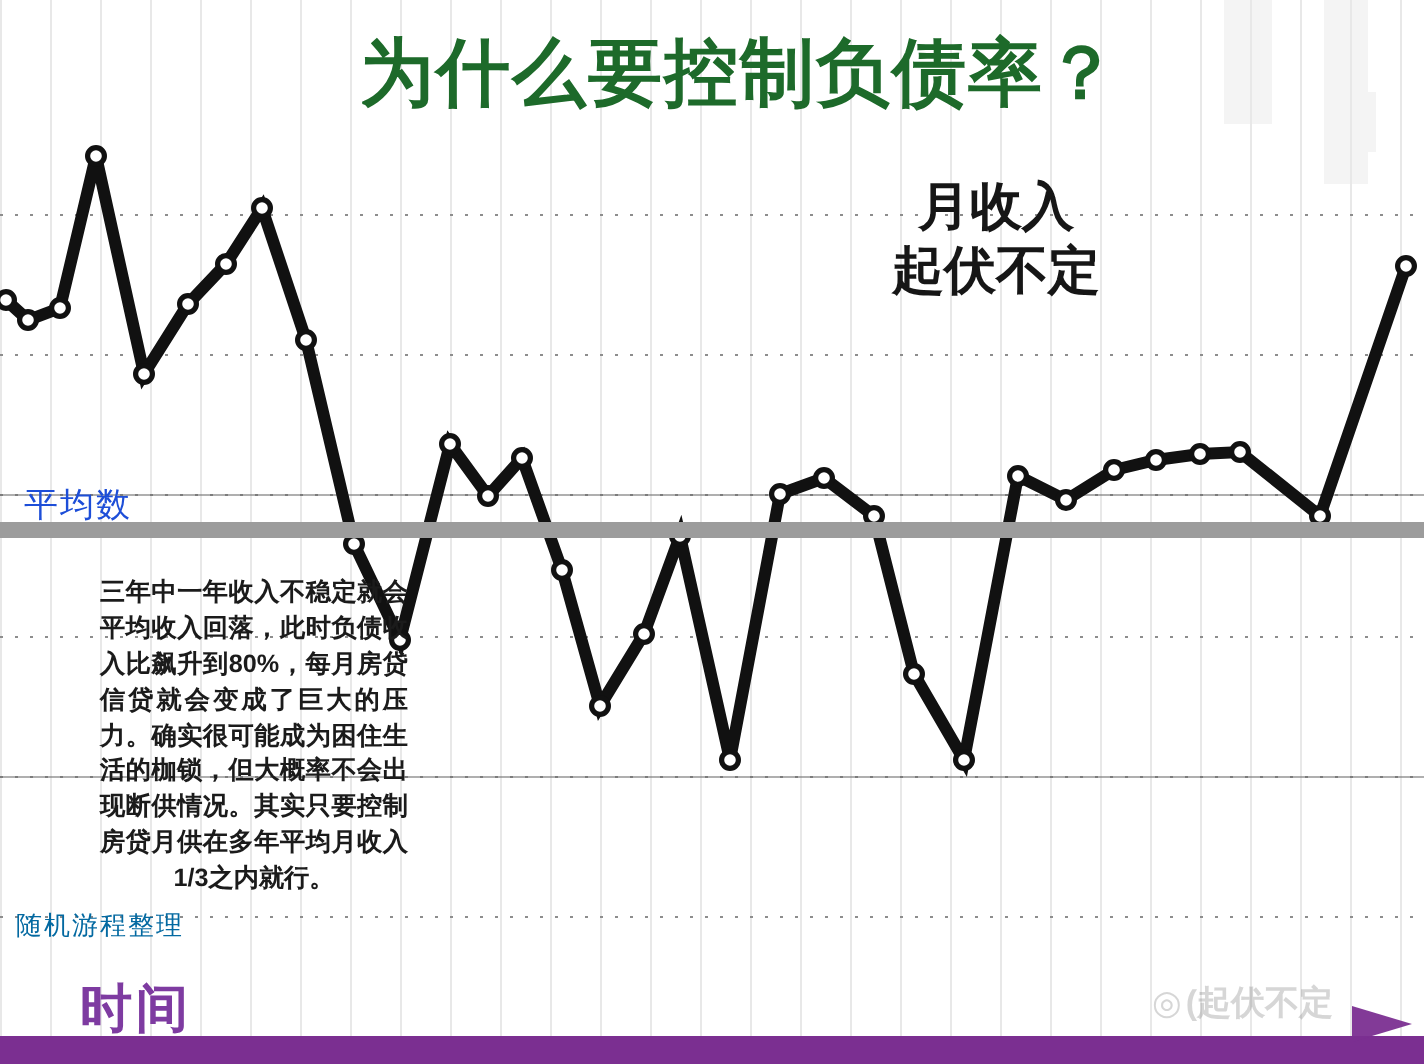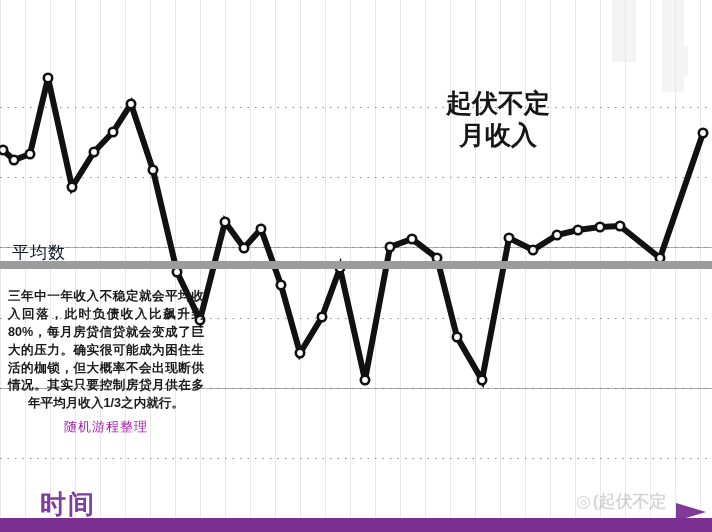--- a/index.html
+++ b/index.html
@@ -62,21 +62,21 @@
     white-space: nowrap;
   }
 
   
   #average-label {
     position: absolute;
     left: 12px;
     top: 241px;
     font-size: 17px;
     font-weight: normal;
-    color: #0f172a;
+    color: #1d4ed8;
     letter-spacing: 1px;
   }
 
   
   #average-band {
     position: absolute;
     left: 0;
     top: 261px;
     width: 712px;
     height: 8px;
@@ -91,27 +91,28 @@
     width: 196px;
     color: #1b1b1b;
   }
   #explanation-body {
     font-size: 12.6px;
     font-weight: bold;
     line-height: 1.42;
     text-align: justify;
     text-align-last: center;
     letter-spacing: 0px;
+    margin-left: 42px;
   }
   #explanation-signature {
     margin-top: 5px;
     font-size: 13px;
     font-weight: normal;
-    text-align: center;
-    color: #a21caf;
+    text-align: left;
+    color: #0369a1;
     letter-spacing: 1px;
   }
 
   
   #axis-label-time {
     position: absolute;
     left: 4px;
     top: 487px;
     font-size: 26px;
     font-weight: bold;
@@ -219,24 +220,25 @@
       <circle cx="533" cy="250" r="4.2"></circle>
       <circle cx="557" cy="235" r="4.2"></circle>
       <circle cx="578" cy="230" r="4.2"></circle>
       <circle cx="600" cy="227" r="4.2"></circle>
       <circle cx="620" cy="226" r="4.2"></circle>
       <circle cx="660" cy="258" r="4.2"></circle>
       <circle cx="703" cy="133" r="4.2"></circle>
     </g>
   </svg>
 
+  <div id="chart-title">为什么要控制负债率？</div>
 
   <div id="annotation-income">
+    <span class="ann-line">月收入</span>
     <span class="ann-line">起伏不定</span>
-    <span class="ann-line">月收入</span>
   </div>
 
   <div id="average-label">平均数</div>
   <div id="average-band"></div>
 
   <div id="explanation-block">
     <div id="explanation-body">三年中一年收入不稳定就会平均收入回落，此时负债收入比飙升到80%，每月房贷信贷就会变成了巨大的压力。确实很可能成为困住生活的枷锁，但大概率不会出现断供情况。其实只要控制房贷月供在多年平均月收入1/3之内就行。</div>
     <div id="explanation-signature">随机游程整理</div>
   </div>
 

